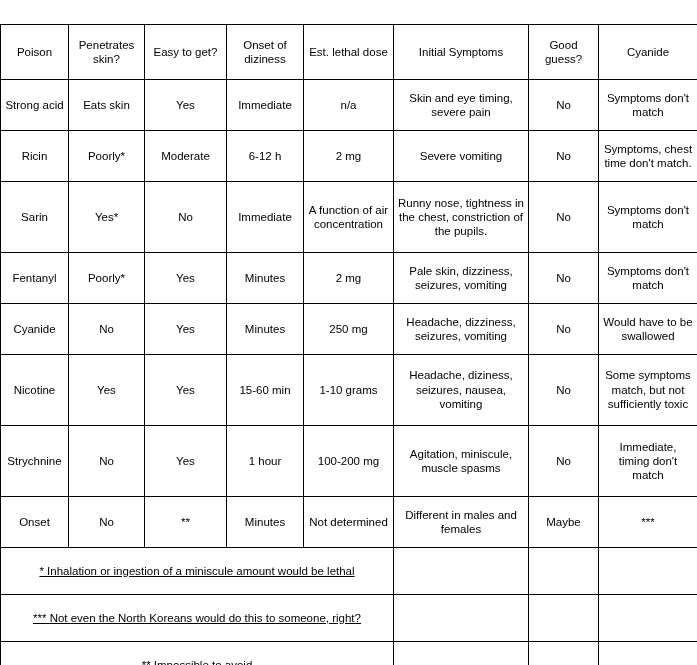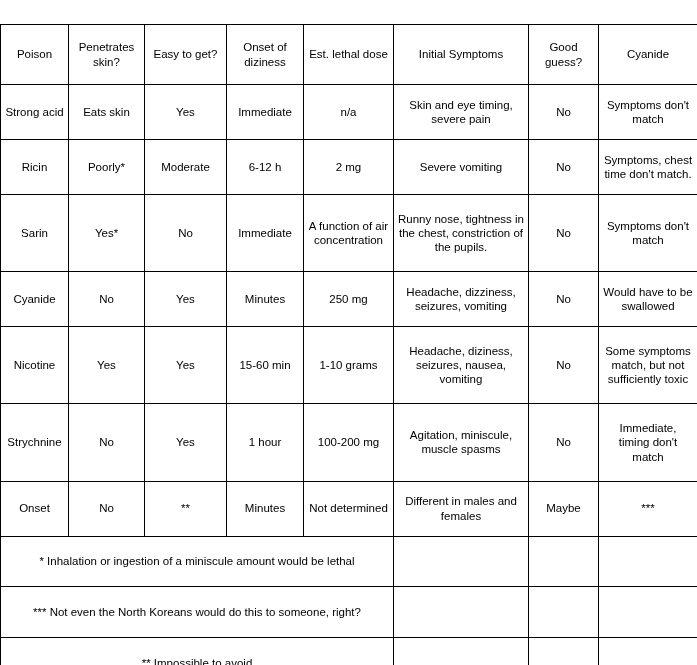--- a/index.html
+++ b/index.html
@@ -46,20 +46,21 @@
     height: 32px;
   }
   tr.data-row td {
     height: 1px;
   }
   td.note-cell {
     text-align: left;
     padding-left: 6px;
     font-size: 12px;
     height: 26px;
+    text-decoration: underline;
   }
   td.empty-cell { }
 </style>
 </head>
 <body>
 
 <table class="poison-table">
   <colgroup>
     <col class="c0">
       <col class="c1">
@@ -108,20 +109,30 @@
       <td>Sarin</td>
       <td>Yes*</td>
       <td>No</td>
       <td>Immediate</td>
       <td>A function of air concentration</td>
       <td>Runny nose, tightness in the chest, constriction of the pupils.</td>
       <td>No</td>
       <td>Symptoms don't match</td>
     </tr>
 
+    <tr class="data-row">
+      <td>Fentanyl</td>
+      <td>Poorly*</td>
+      <td>Yes</td>
+      <td>Minutes</td>
+      <td>2 mg</td>
+      <td>Pale skin, dizziness, seizures, vomiting</td>
+      <td>No</td>
+      <td>Symptoms don't match</td>
+    </tr>
 
     <tr class="data-row">
       <td>Cyanide</td>
       <td>No</td>
       <td>Yes</td>
       <td>Minutes</td>
       <td>250 mg</td>
       <td>Headache, dizziness, seizures, vomiting</td>
       <td>No</td>
       <td>Would have to be swallowed</td>

